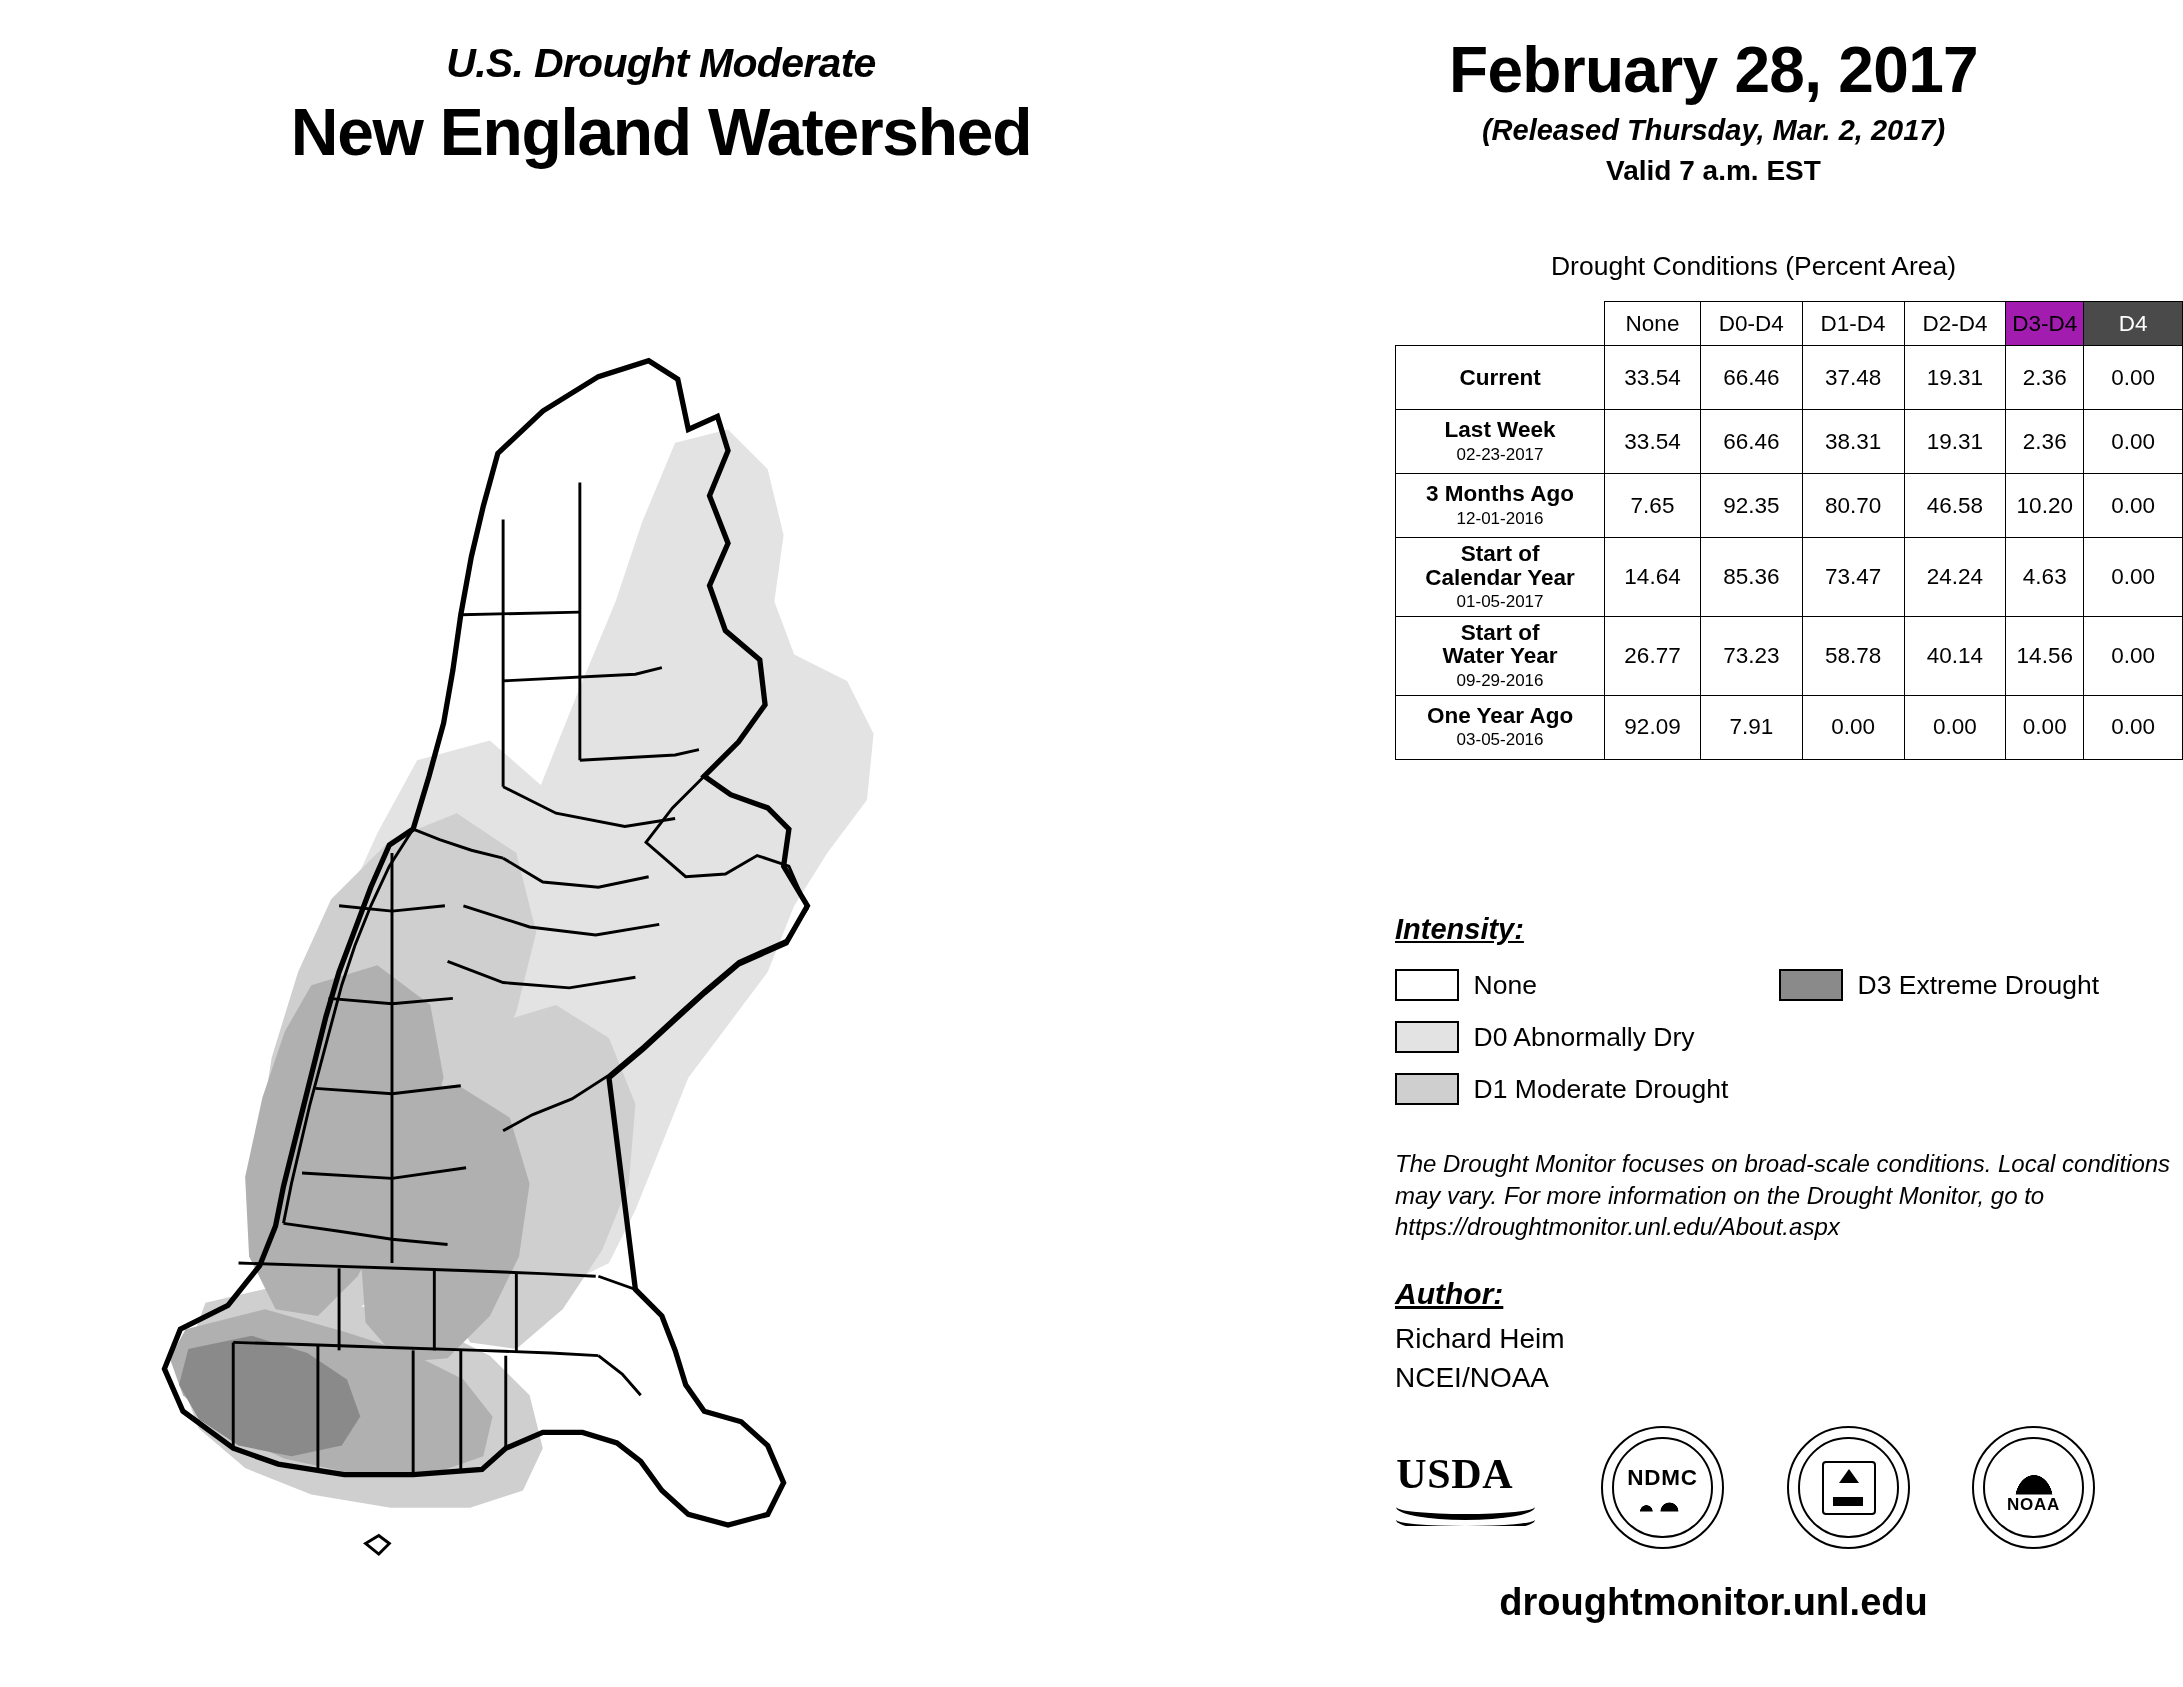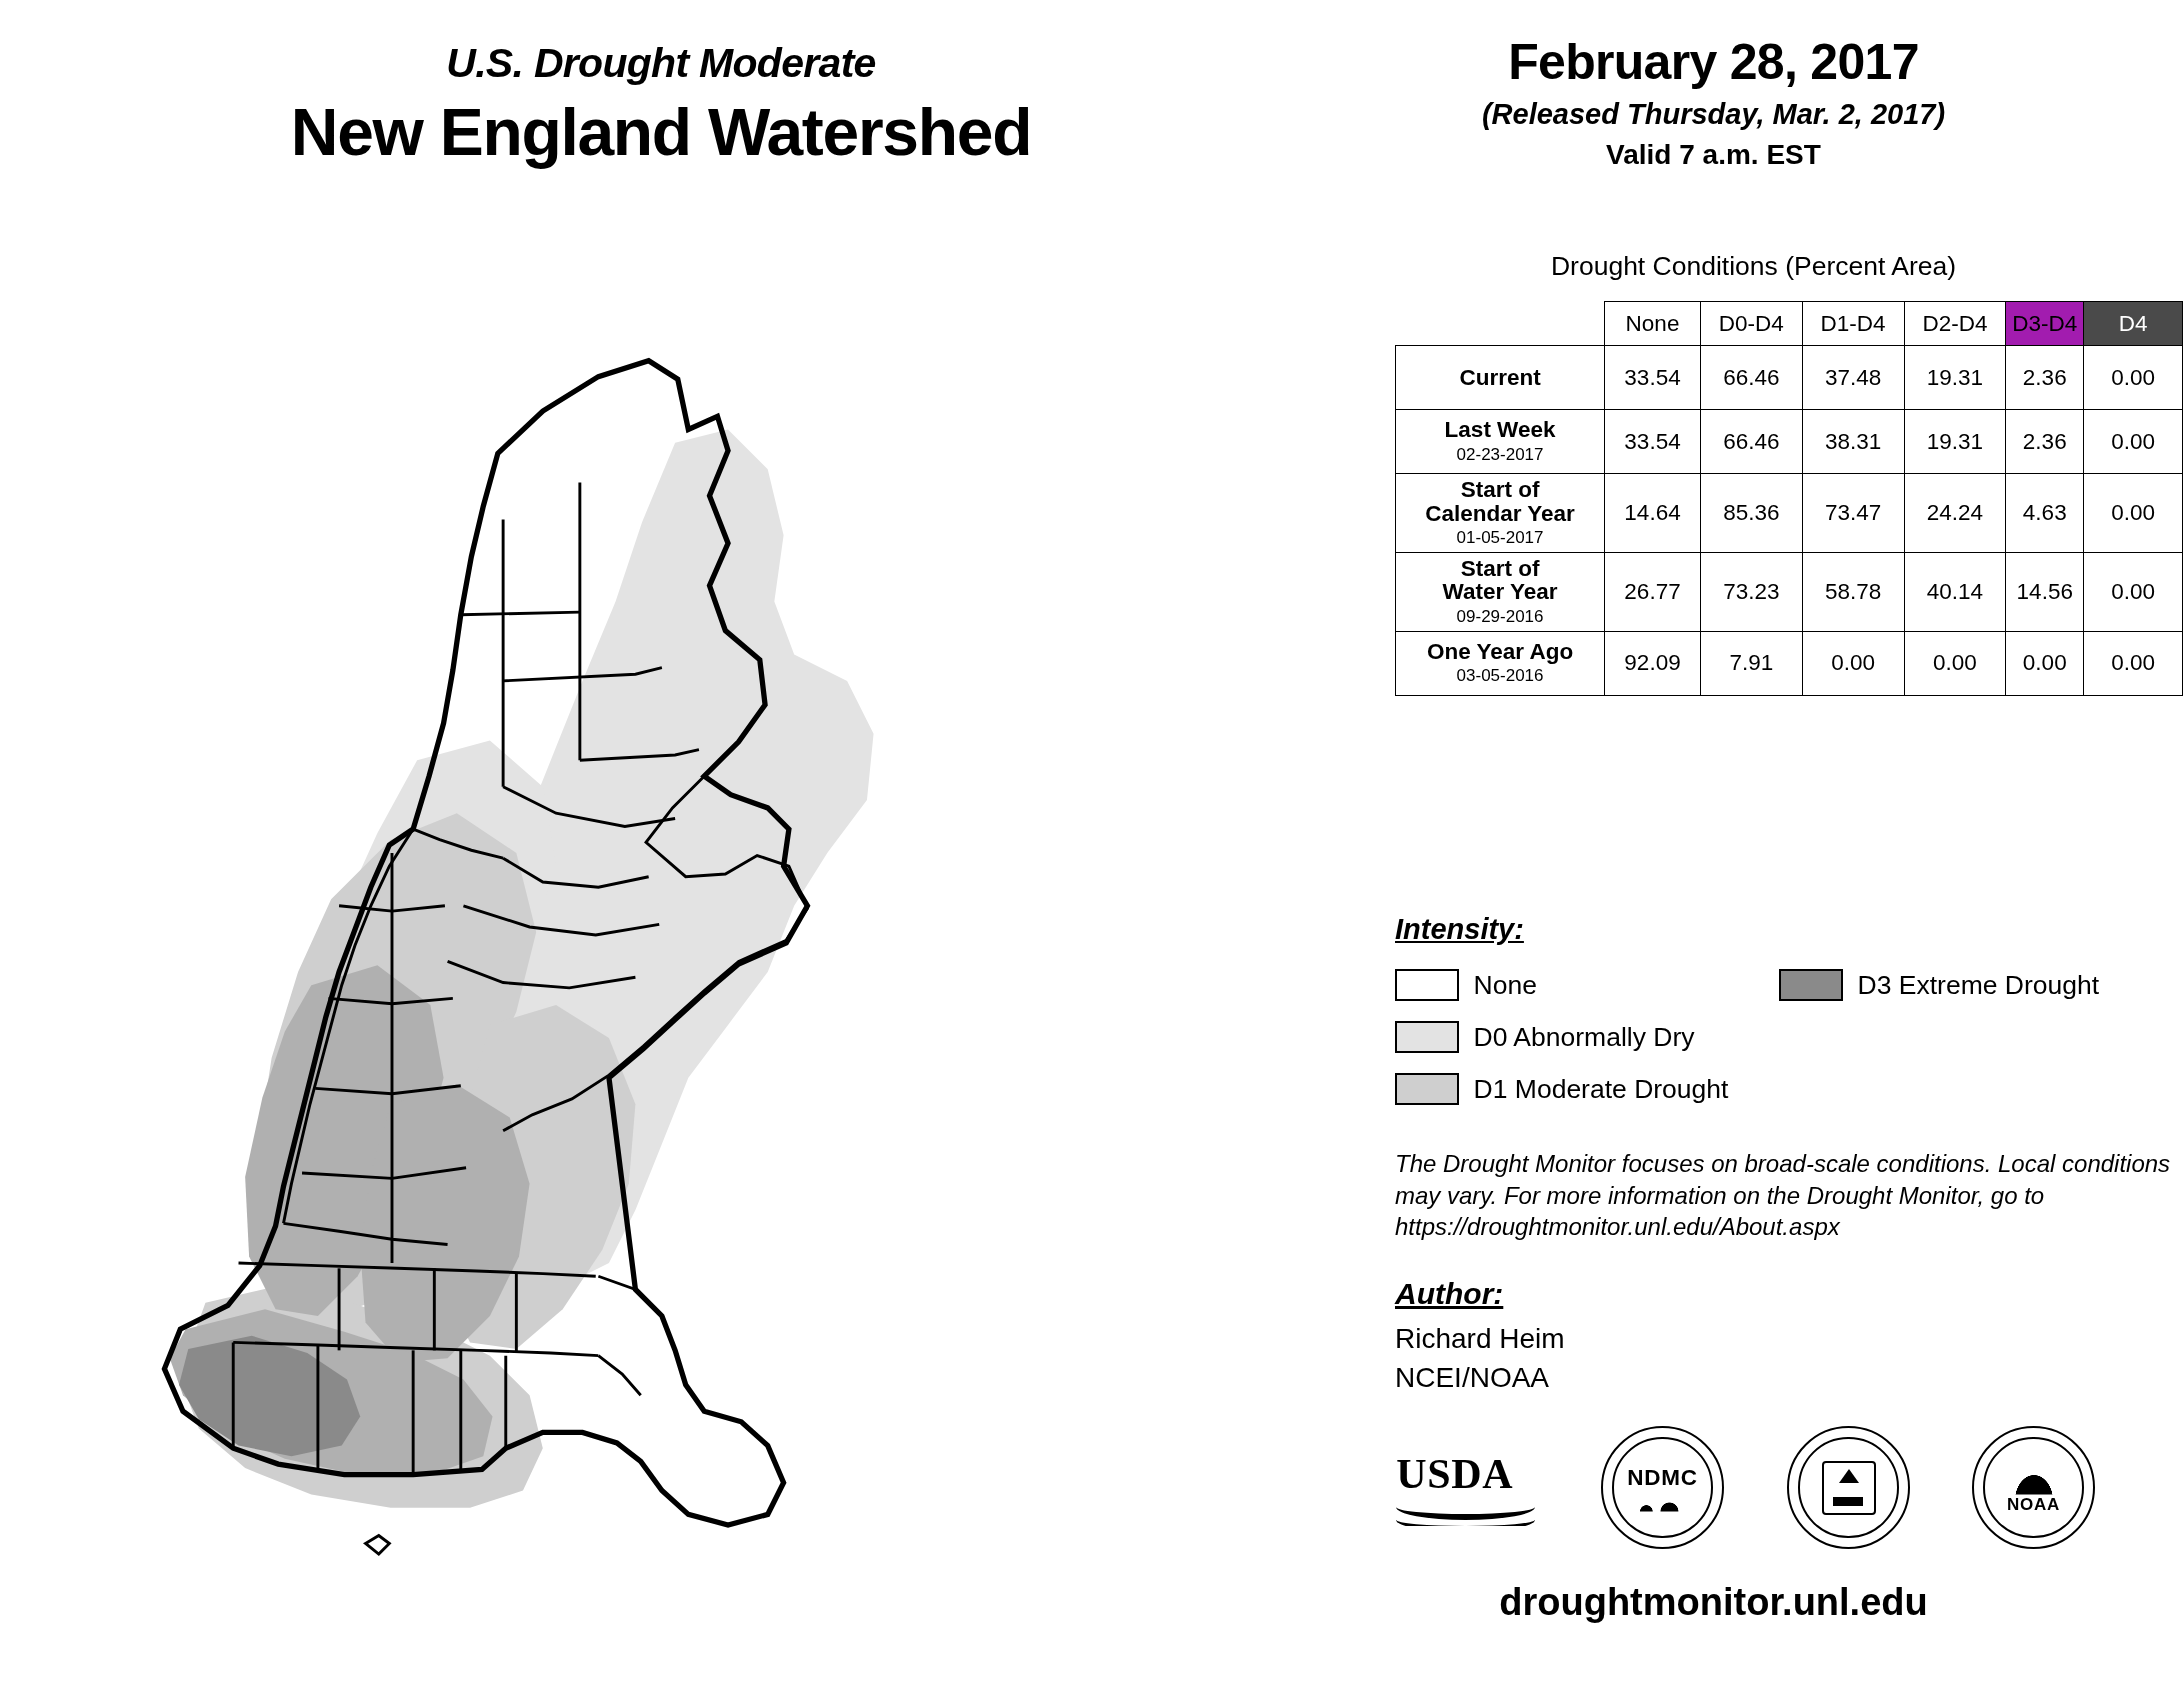--- a/index.html
+++ b/index.html
@@ -44,21 +44,21 @@
 
   
   .date-block {
     position: absolute;
     left: 1323px;
     top: 33px;
     width: 781px;
     text-align: center;
   }
   .date-main {
-    font-size: 50px;
+    font-size: 64px;
     font-weight: bold;
     letter-spacing: -0.7px;
   }
   .date-rel {
     font-size: 29px;
     font-weight: bold;
     font-style: italic;
     margin-top: 6.6px;
   }
   .date-valid {
@@ -362,20 +362,32 @@
       <tr>
         <td class="rowlabel">
           <div class="rl-main">Last Week</div>
           <div class="rl-date">02-23-2017</div>
         </td>
         <td class="val">33.54</td>
         <td class="val">66.46</td>
         <td class="val">38.31</td>
         <td class="val">19.31</td>
         <td class="val">2.36</td>
+        <td class="val">0.00</td>
+      </tr>
+      <tr>
+        <td class="rowlabel">
+          <div class="rl-main">3 Months Ago</div>
+          <div class="rl-date">12-01-2016</div>
+        </td>
+        <td class="val">7.65</td>
+        <td class="val">92.35</td>
+        <td class="val">80.70</td>
+        <td class="val">46.58</td>
+        <td class="val">10.20</td>
         <td class="val">0.00</td>
       </tr>
       <tr>
         <td class="rowlabel">
           <div class="rl-main">Start of</div>
           <div class="rl-main">Calendar Year</div>
           <div class="rl-date">01-05-2017</div>
         </td>
         <td class="val">14.64</td>
         <td class="val">85.36</td>

